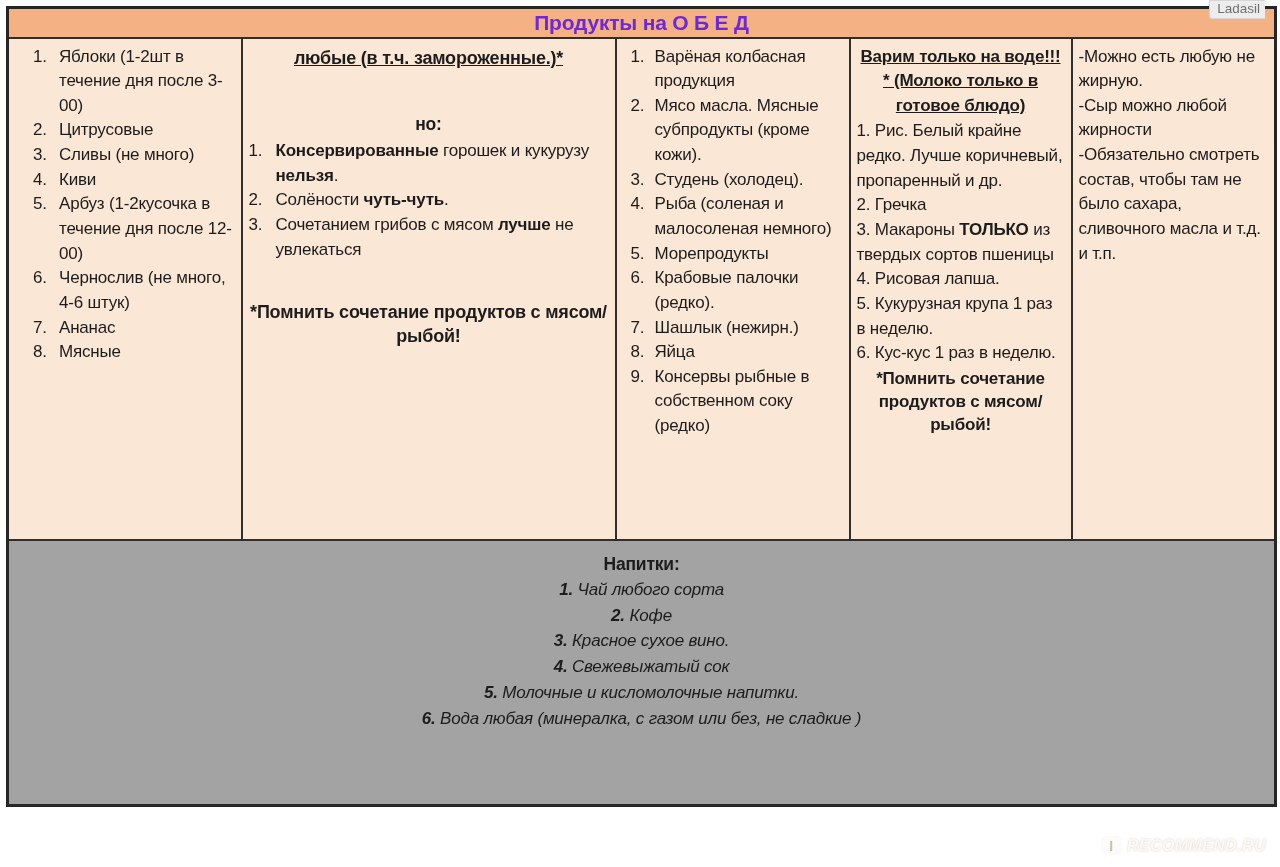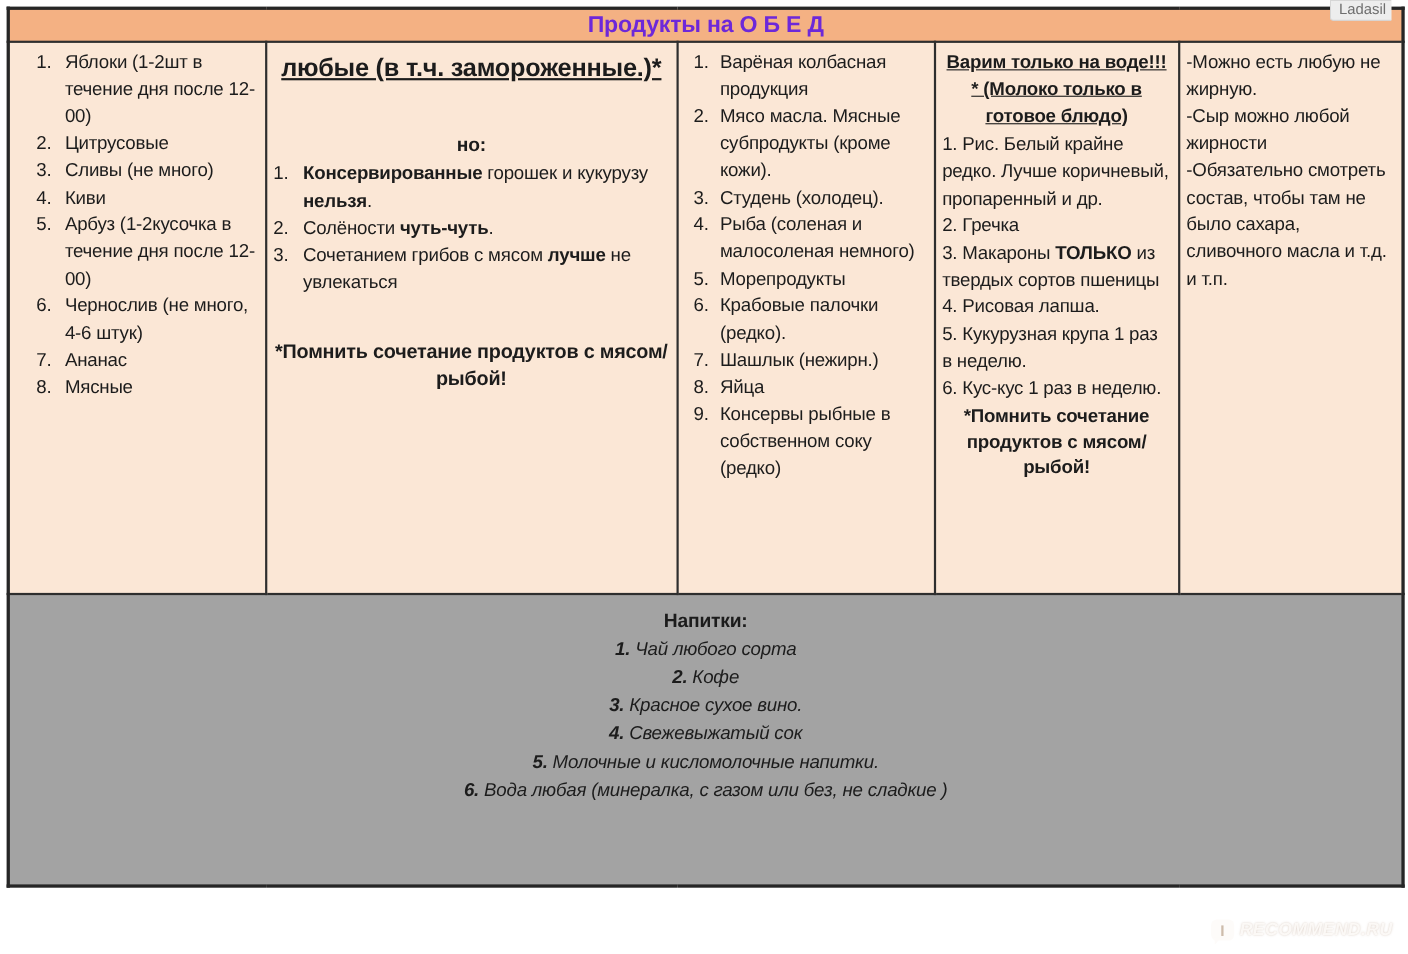--- a/index.html
+++ b/index.html
@@ -31,21 +31,21 @@
   ol.num-list li{counter-increment:n;position:relative;}
   ol.num-list li::before{content:counter(n) ".";position:absolute;}
   .list1 li{padding-left:44px;}
   .list1 li::before{left:18px;}
   .list3 li{padding-left:32px;}
   .list3 li::before{left:8px;}
   .list2{margin-left:40px;}
   .list2 li{padding-left:27px;}
   .list2 li::before{left:0;}
 
-  .c2-head{text-align:center;font-size:23px;margin-bottom:2px;}
+  .c2-head{text-align:center;font-size:18px;margin-bottom:2px;}
   .c2-sub{text-align:center;font-size:17.5px;margin-bottom:2px;margin-top:41px;}
   .c2-note{text-align:center;font-size:18px;margin-top:38px;line-height:1.35;}
   .c4{font-size:18px;line-height:1.38;}
   .c4-head{text-align:center;margin-bottom:1px;}
   .c4-lines div{margin:0;}
   .c4-note{text-align:center;margin-top:2px;line-height:1.35;}
   .c5{font-size:18px;line-height:1.42;}
   .c5 div{margin:0;}
 
   .drinks-heading{font-weight:bold;font-size:17.5px;line-height:1.5;}
@@ -86,21 +86,21 @@
       <col style="width:222px">
         <col style="width:204px">
     </colgroup>
     <tbody>
       <tr>
         <td class="title-cell" colspan="5">Продукты на О Б Е Д</td>
       </tr>
       <tr class="body-row">
         <td>
           <ol class="num-list list1">
-              <li>Яблоки (1-2шт в течение дня после 12-00)</li>
+              <li>Яблоки (1-2шт в течение дня после 3-00)</li>
               <li>Цитрусовые</li>
               <li>Сливы (не много)</li>
               <li>Киви</li>
               <li>Арбуз (1-2кусочка в течение дня после 12-00)</li>
               <li>Чернослив (не много, 4-6 штук)</li>
               <li>Ананас</li>
               <li>Мясные</li>
             </ol>
         </td>
         <td>

